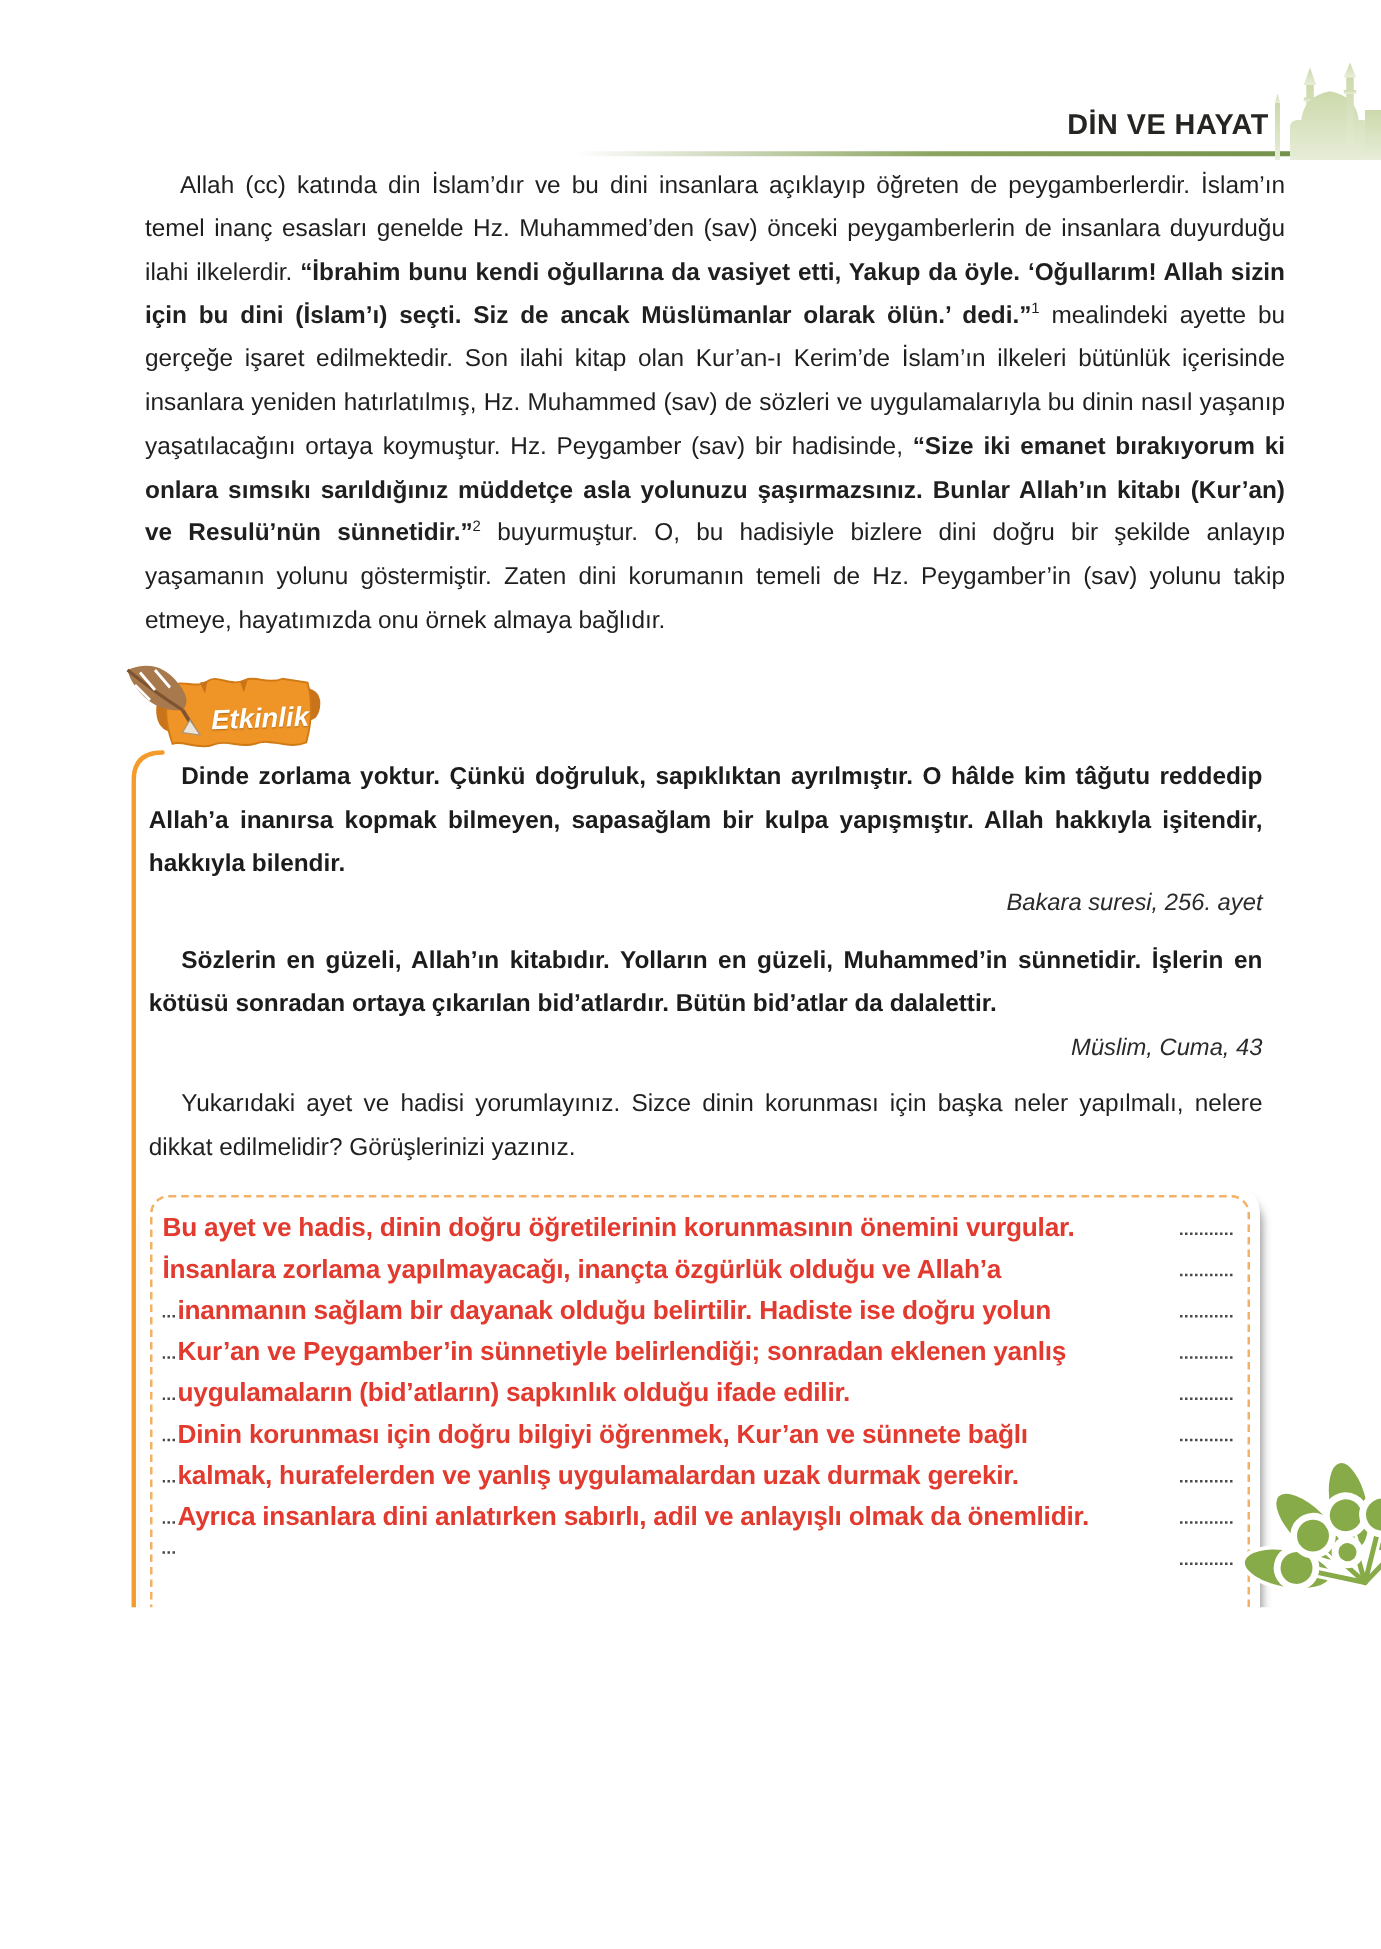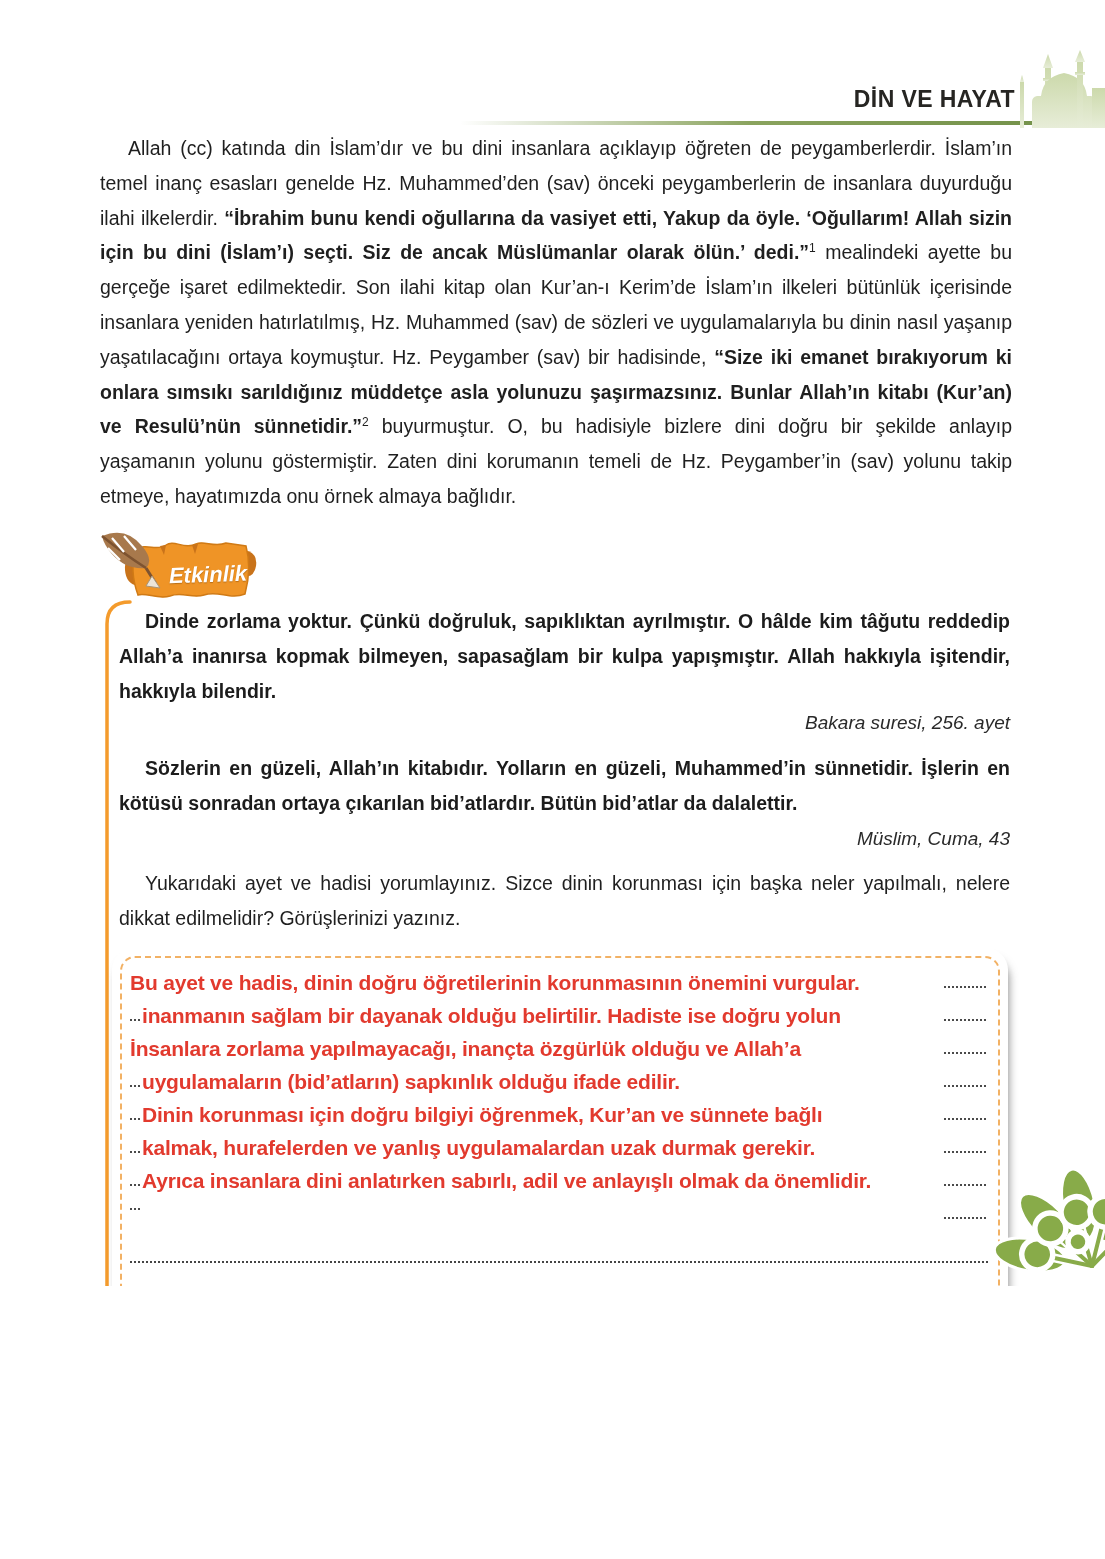--- a/index.html
+++ b/index.html
@@ -13,21 +13,21 @@
     position:absolute;top:86px;right:90px;
     font-size:23px;font-weight:bold;letter-spacing:.4px;color:#262522;
   }
   .header-rule{
     position:absolute;top:121px;left:460px;right:0;height:4px;
     background:linear-gradient(to right,rgba(125,154,82,0),#8aa35e 45%,#6f8e46);
   }
   .mosque{position:absolute;top:50px;left:1018px;width:90px;height:78px;}
   
   .intro{
-    position:absolute;top:131px;left:100px;width:912px;margin:0;
+    position:absolute;top:131px;left:116px;width:912px;margin:0;
     font-size:19.5px;line-height:34.8px;text-align:justify;text-indent:28px;
   }
   .intro b{font-weight:bold;}
   .intro sup{font-size:12px;line-height:0;}
   
   .connector{position:absolute;left:0;top:0;width:1105px;height:1559px;pointer-events:none;}
   .banner{position:absolute;left:94px;top:528px;width:178px;height:82px;}
   .banner svg{position:absolute;left:0;top:0;width:178px;height:82px;}
   .banner-label{
     position:absolute;left:58px;top:34px;width:112px;text-align:center;
@@ -150,26 +150,31 @@
   <p class="question">Yukarıdaki ayet ve hadisi yorumlayınız. Sizce dinin korunması için başka neler yapılmalı, nelere dikkat edilmelidir? Görüşlerinizi yazınız.</p>
 
   <div class="answer-card">
     <div class="dash-border"></div>
     <div class="rows">
         <div class="ans-row">
           <span class="ink">Bu ayet ve hadis, dinin doğru öğretilerinin korunmasının önemini vurgular.</span>
           <span class="rdots"></span>
         </div>
         <div class="ans-row">
+          <span class="ink">İnsanlara zorlama yapılmayacağı, inançta özgürlük olduğu ve Allah’a</span>
+          <span class="rdots"></span>
+        </div>
+        <div class="ans-row">
           <span class="ldots"></span>
           <span class="ink">inanmanın sağlam bir dayanak olduğu belirtilir. Hadiste ise doğru yolun</span>
           <span class="rdots"></span>
         </div>
         <div class="ans-row">
-          <span class="ink">İnsanlara zorlama yapılmayacağı, inançta özgürlük olduğu ve Allah’a</span>
+          <span class="ldots"></span>
+          <span class="ink">Kur’an ve Peygamber’in sünnetiyle belirlendiği; sonradan eklenen yanlış</span>
           <span class="rdots"></span>
         </div>
         <div class="ans-row">
           <span class="ldots"></span>
           <span class="ink">uygulamaların (bid’atların) sapkınlık olduğu ifade edilir.</span>
           <span class="rdots"></span>
         </div>
         <div class="ans-row">
           <span class="ldots"></span>
           <span class="ink">Dinin korunması için doğru bilgiyi öğrenmek, Kur’an ve sünnete bağlı</span>

